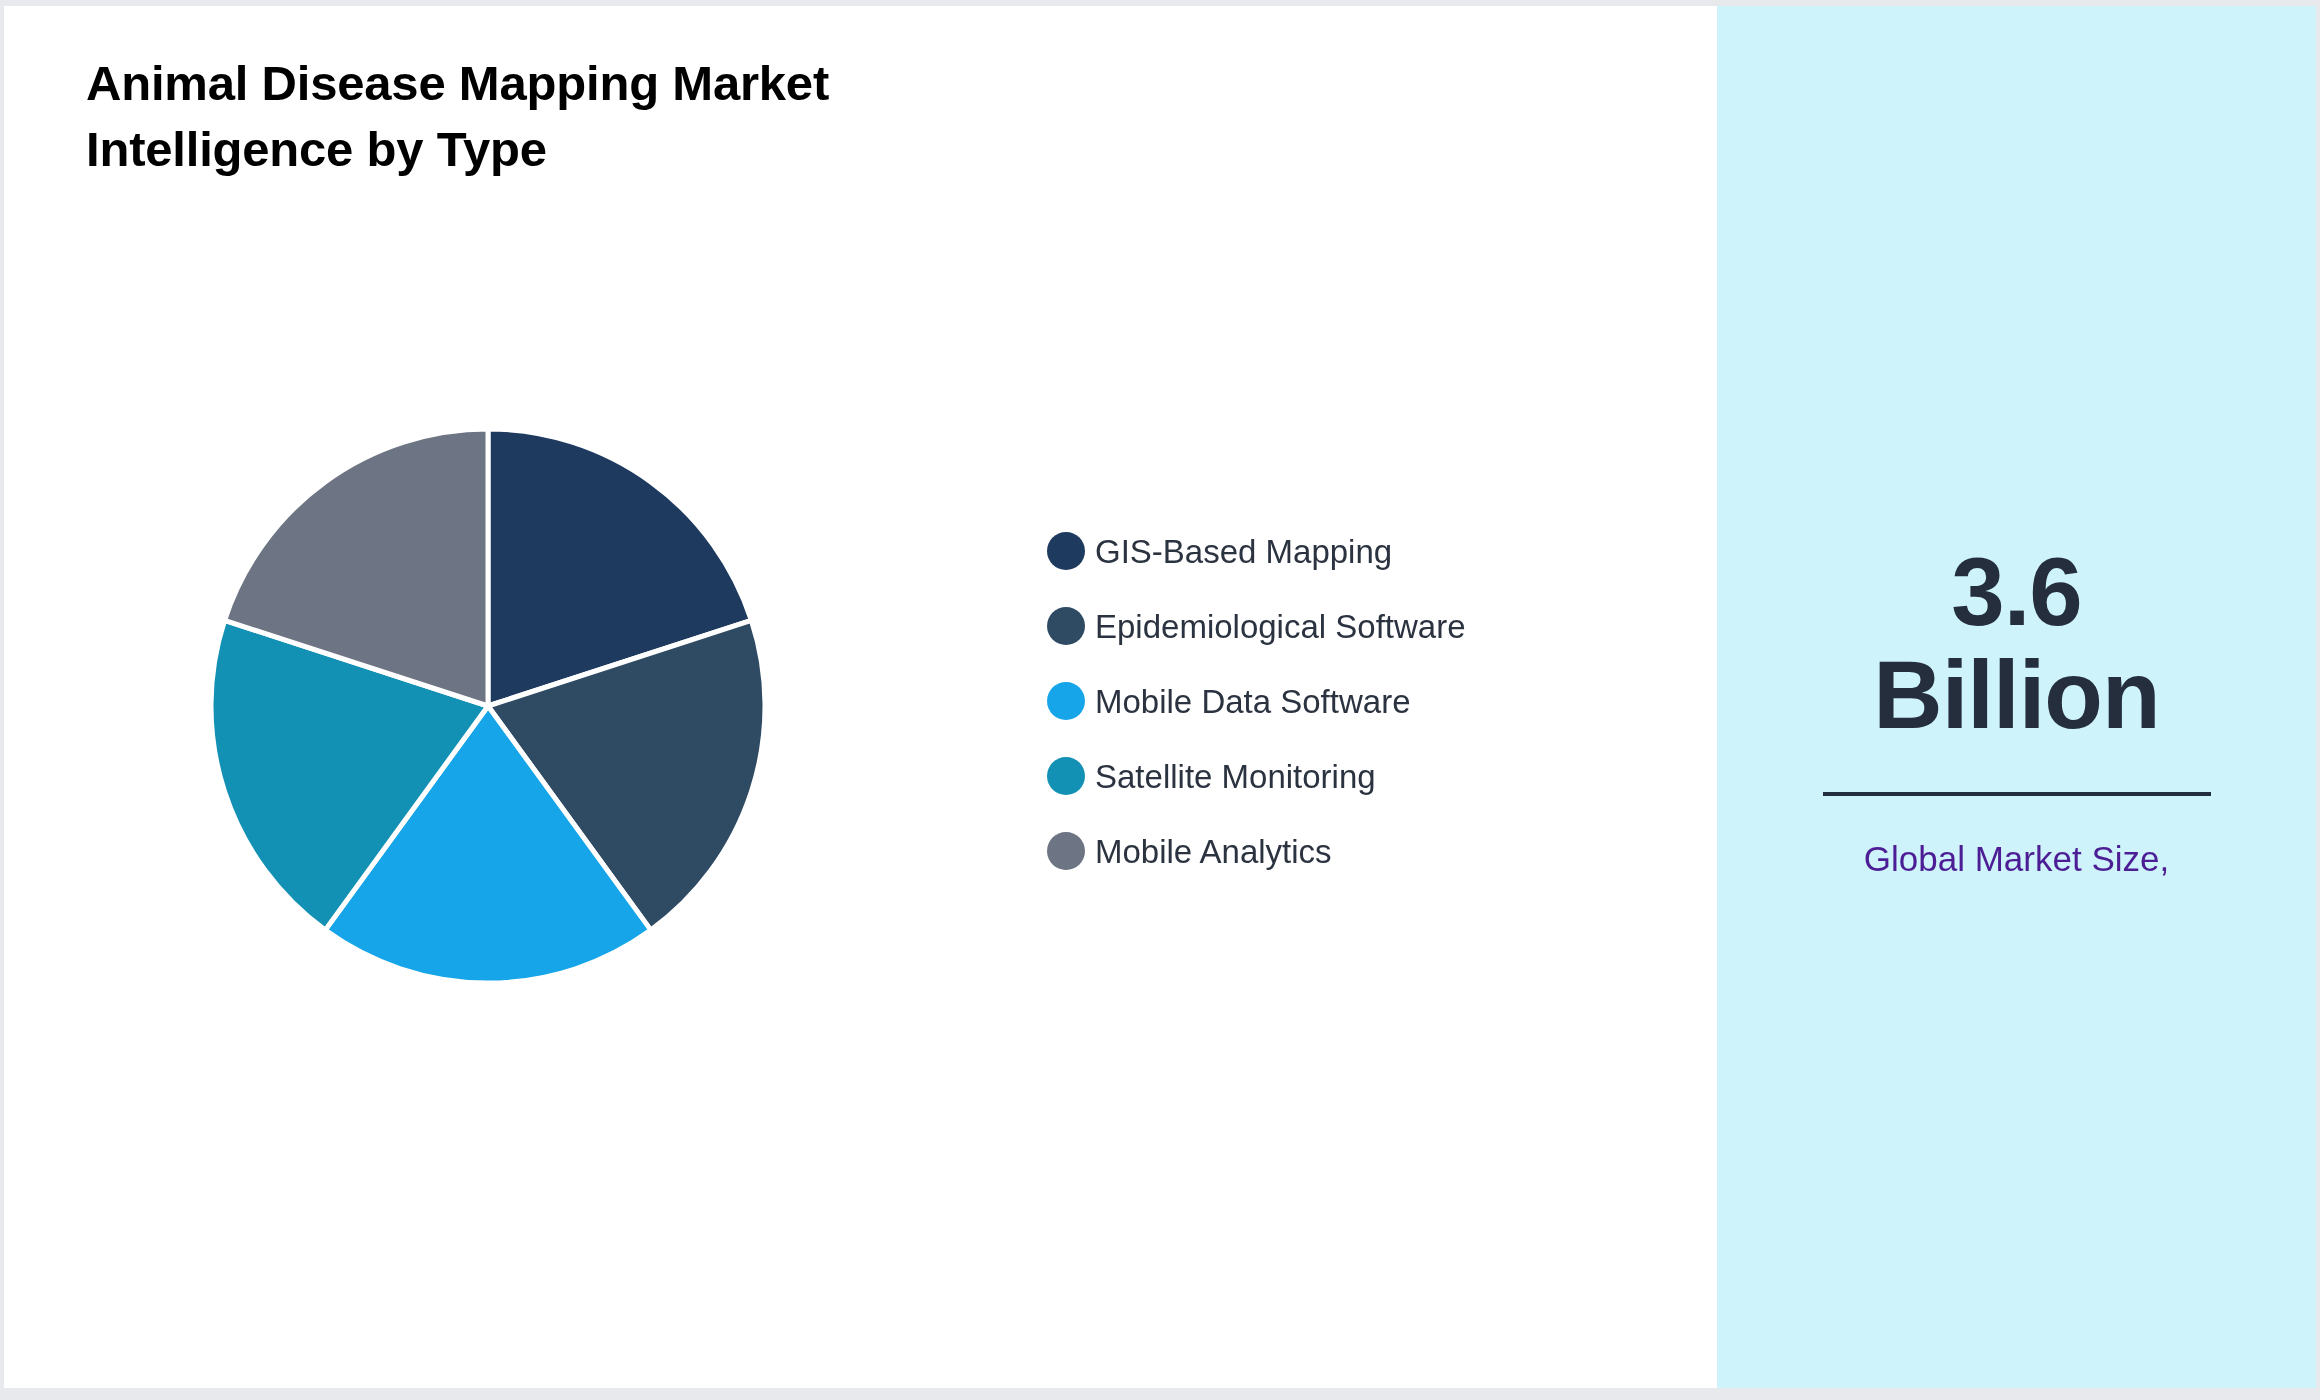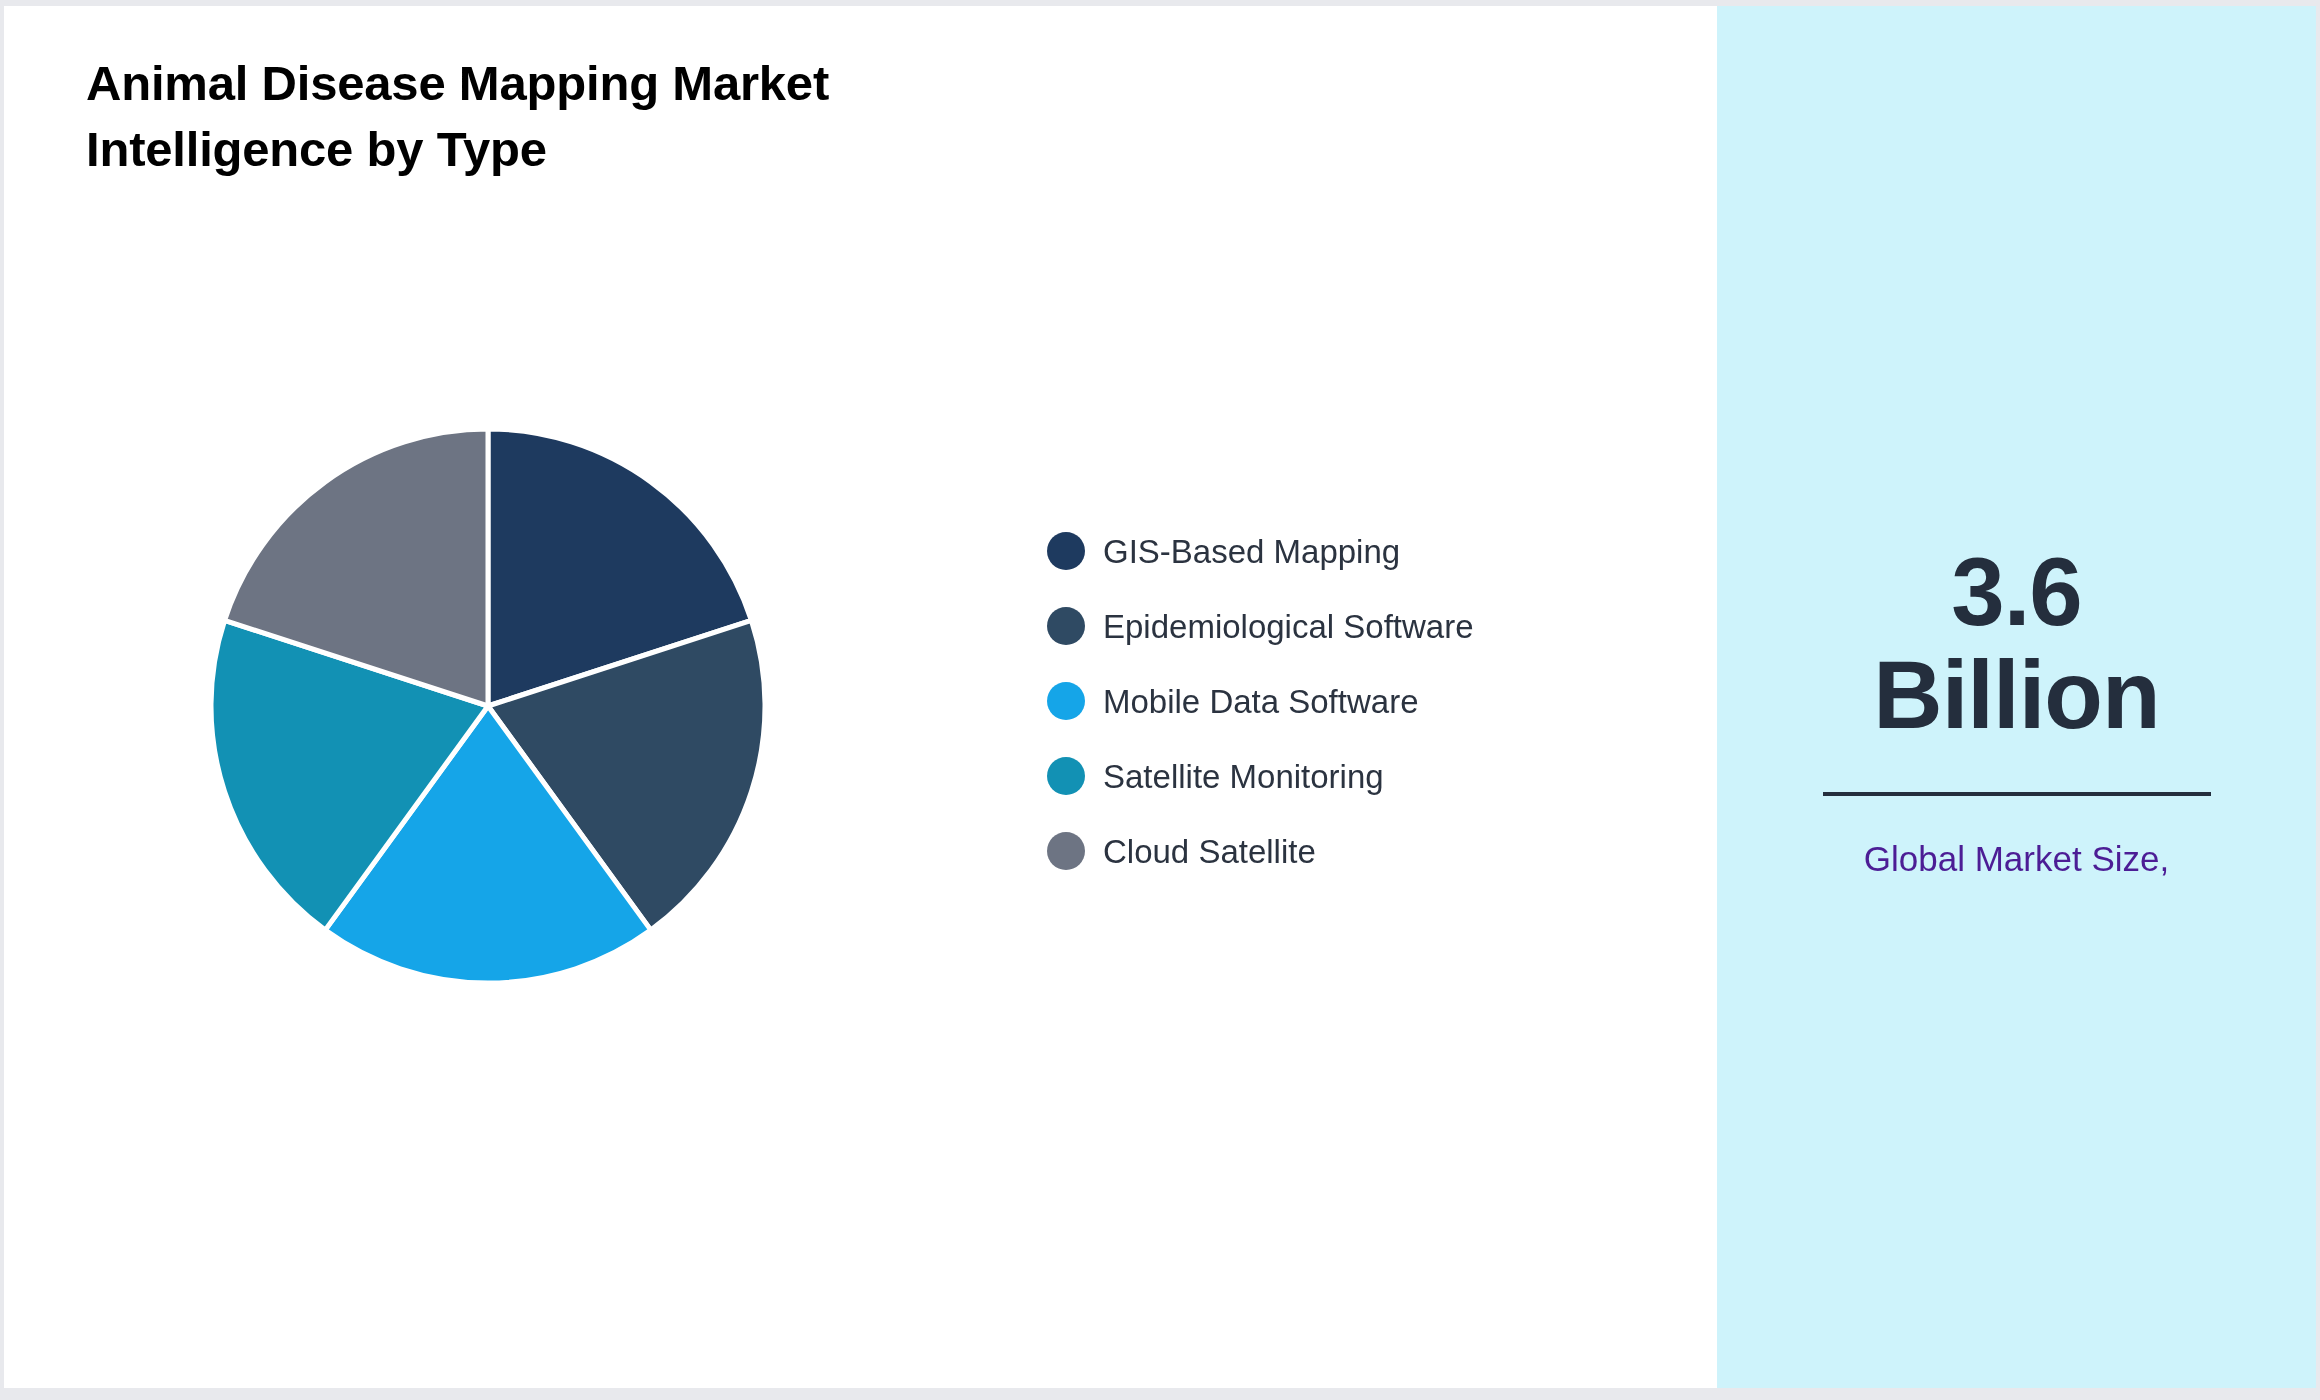--- a/index.html
+++ b/index.html
@@ -45,21 +45,21 @@
   .legend {
     position:absolute;
     left:1043px; top:521px;
     display:flex;
     flex-direction:column;
     gap:27px;
   }
   .legend-item {
     display:flex;
     align-items:center;
-    gap:18px;
+    gap:10px;
     height:48px;
   }
   .legend-swatch {
     width:38px; height:38px;
     border-radius:50%;
     flex:0 0 38px;
   }
   .legend-label {
     font-size:33px;
     color:#2B3340;
@@ -151,21 +151,21 @@
         <span class="legend-label">Mobile Data Software</span>
       </div>
 
       <div class="legend-item">
         <span class="legend-swatch" style="background: rgb(18, 145, 180);"></span>
         <span class="legend-label">Satellite Monitoring</span>
       </div>
 
       <div class="legend-item">
         <span class="legend-swatch" style="background: rgb(109, 116, 131);"></span>
-        <span class="legend-label">Cloud Satellite</span>
+        <span class="legend-label">Mobile Analytics</span>
       </div>
 
     </div>
   </div>
 
   <div class="right-pane">
 
 
     <div class="stat-block">
       <div class="stat-value">3.6</div>

